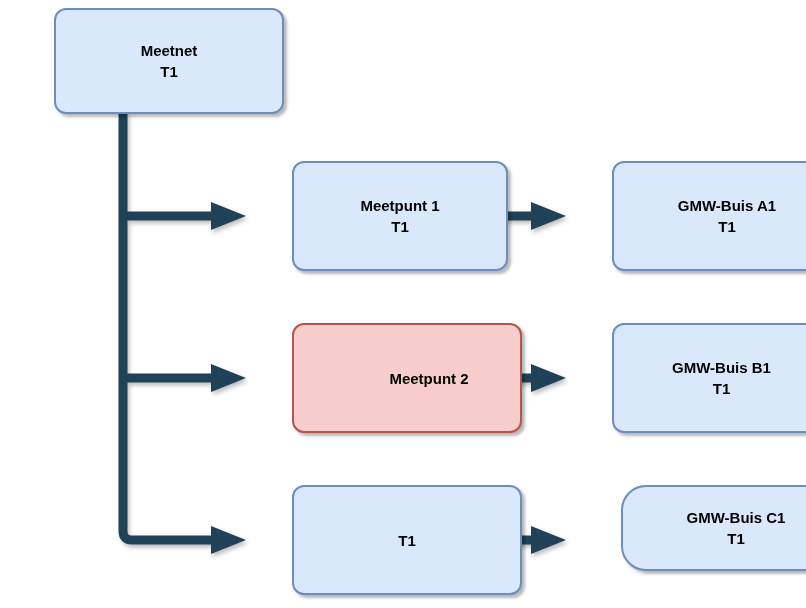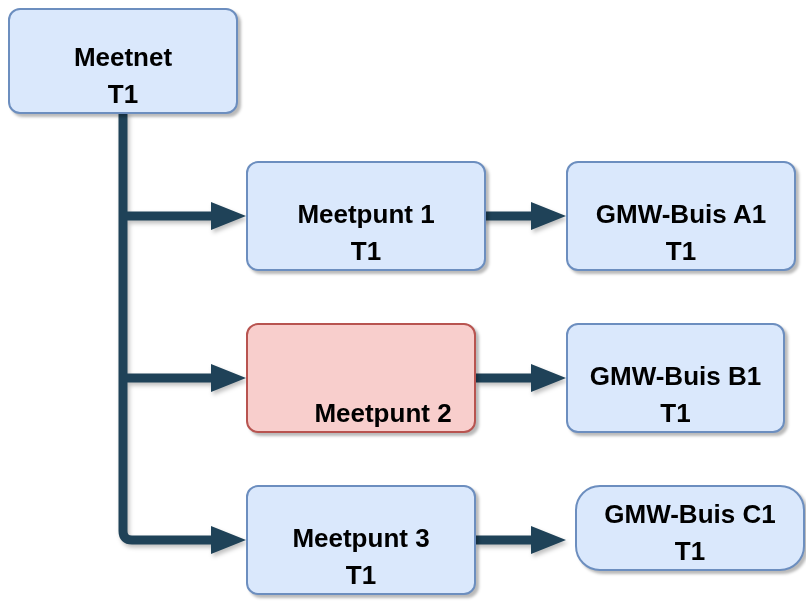--- a/index.html
+++ b/index.html
@@ -29,31 +29,32 @@
     stroke-linejoin:round;
   }
   .head{fill:var(--arrow);stroke:none;}
   .node{
     position:absolute;z-index:2;
     background:var(--fill-blue);
     border:2px solid var(--border-blue);
     border-radius:12px;
     box-shadow:3px 3px 3px rgba(0,0,0,0.28);
     display:flex;flex-direction:column;
-    align-items:center;justify-content:flex-end;
-    font-weight:bold;font-size:26px;line-height:1.4;
+    align-items:center;justify-content:center;
+    font-weight:bold;font-size:15px;line-height:1.4;
     color:#000;text-align:center;
     box-sizing:border-box;
+    margin-left:46px;
   }
   .node.red{
     background:var(--fill-red);
     border-color:var(--border-red);
   }
   .n-meetnet{left:8px;top:8px;width:230px;height:106px;}
-  .n-mp1{left:246px;top:161px;width:240px;height:110px;}
+  .n-mp1{left:246px;top:161px;width:216px;height:110px;}
   .n-mp2{left:246px;top:323px;width:230px;height:110px;padding-left:44px;}
   .n-mp3{left:246px;top:485px;width:230px;height:110px;}
   .n-ga1{left:566px;top:161px;width:230px;height:110px;}
   .n-gb1{left:566px;top:323px;width:219px;height:110px;}
   .n-gc1{left:575px;top:485px;width:230px;height:86px;border-radius:25px;}
 </style>
 </head>
 <body>
 
 <div class="canvas">
@@ -86,21 +87,20 @@
   <div class="node n-mp1">
     <span>Meetpunt 1</span>
     <span>T1</span>
   </div>
 
   <div class="node red n-mp2">
     <span>Meetpunt 2</span>
   </div>
 
   <div class="node n-mp3">
-    <span>Meetpunt 3</span>
     <span>T1</span>
   </div>
 
   <div class="node n-ga1">
     <span>GMW-Buis A1</span>
     <span>T1</span>
   </div>
 
   <div class="node n-gb1">
     <span>GMW-Buis B1</span>

